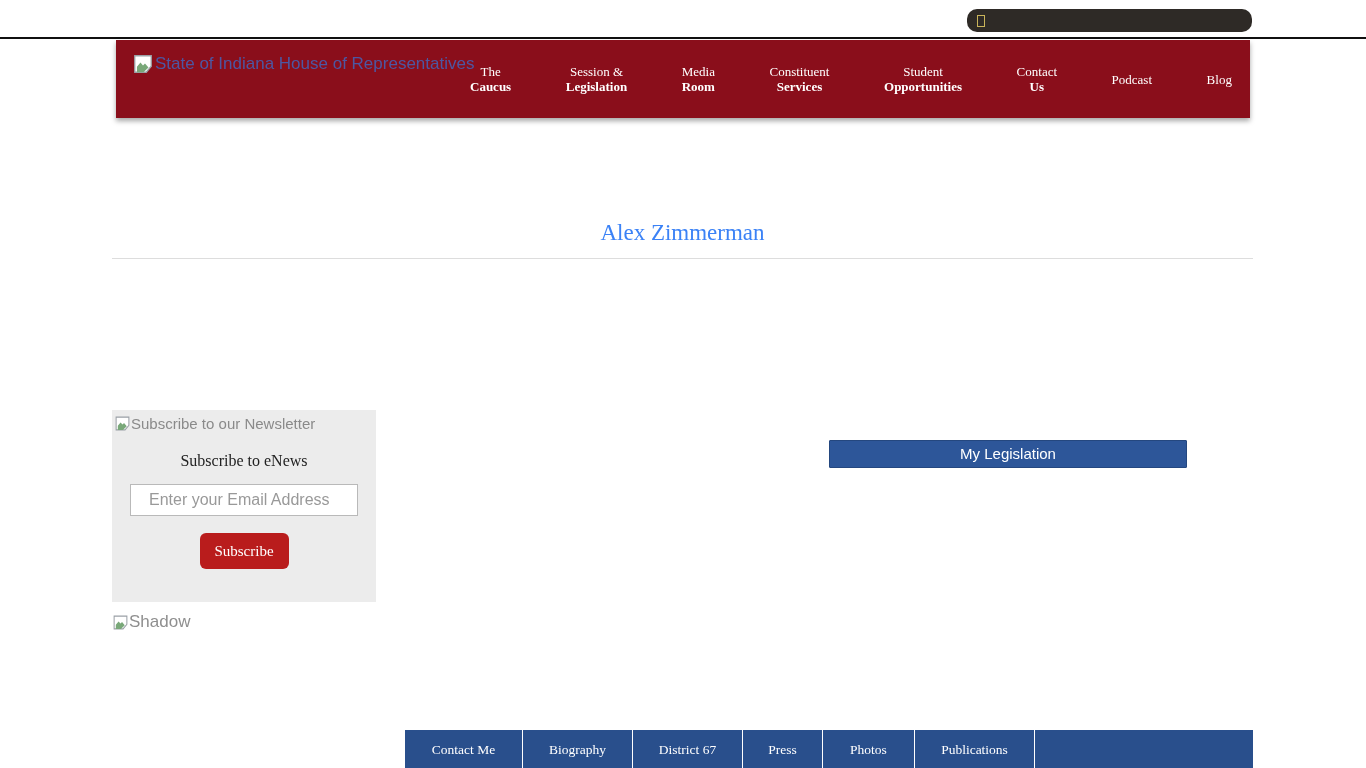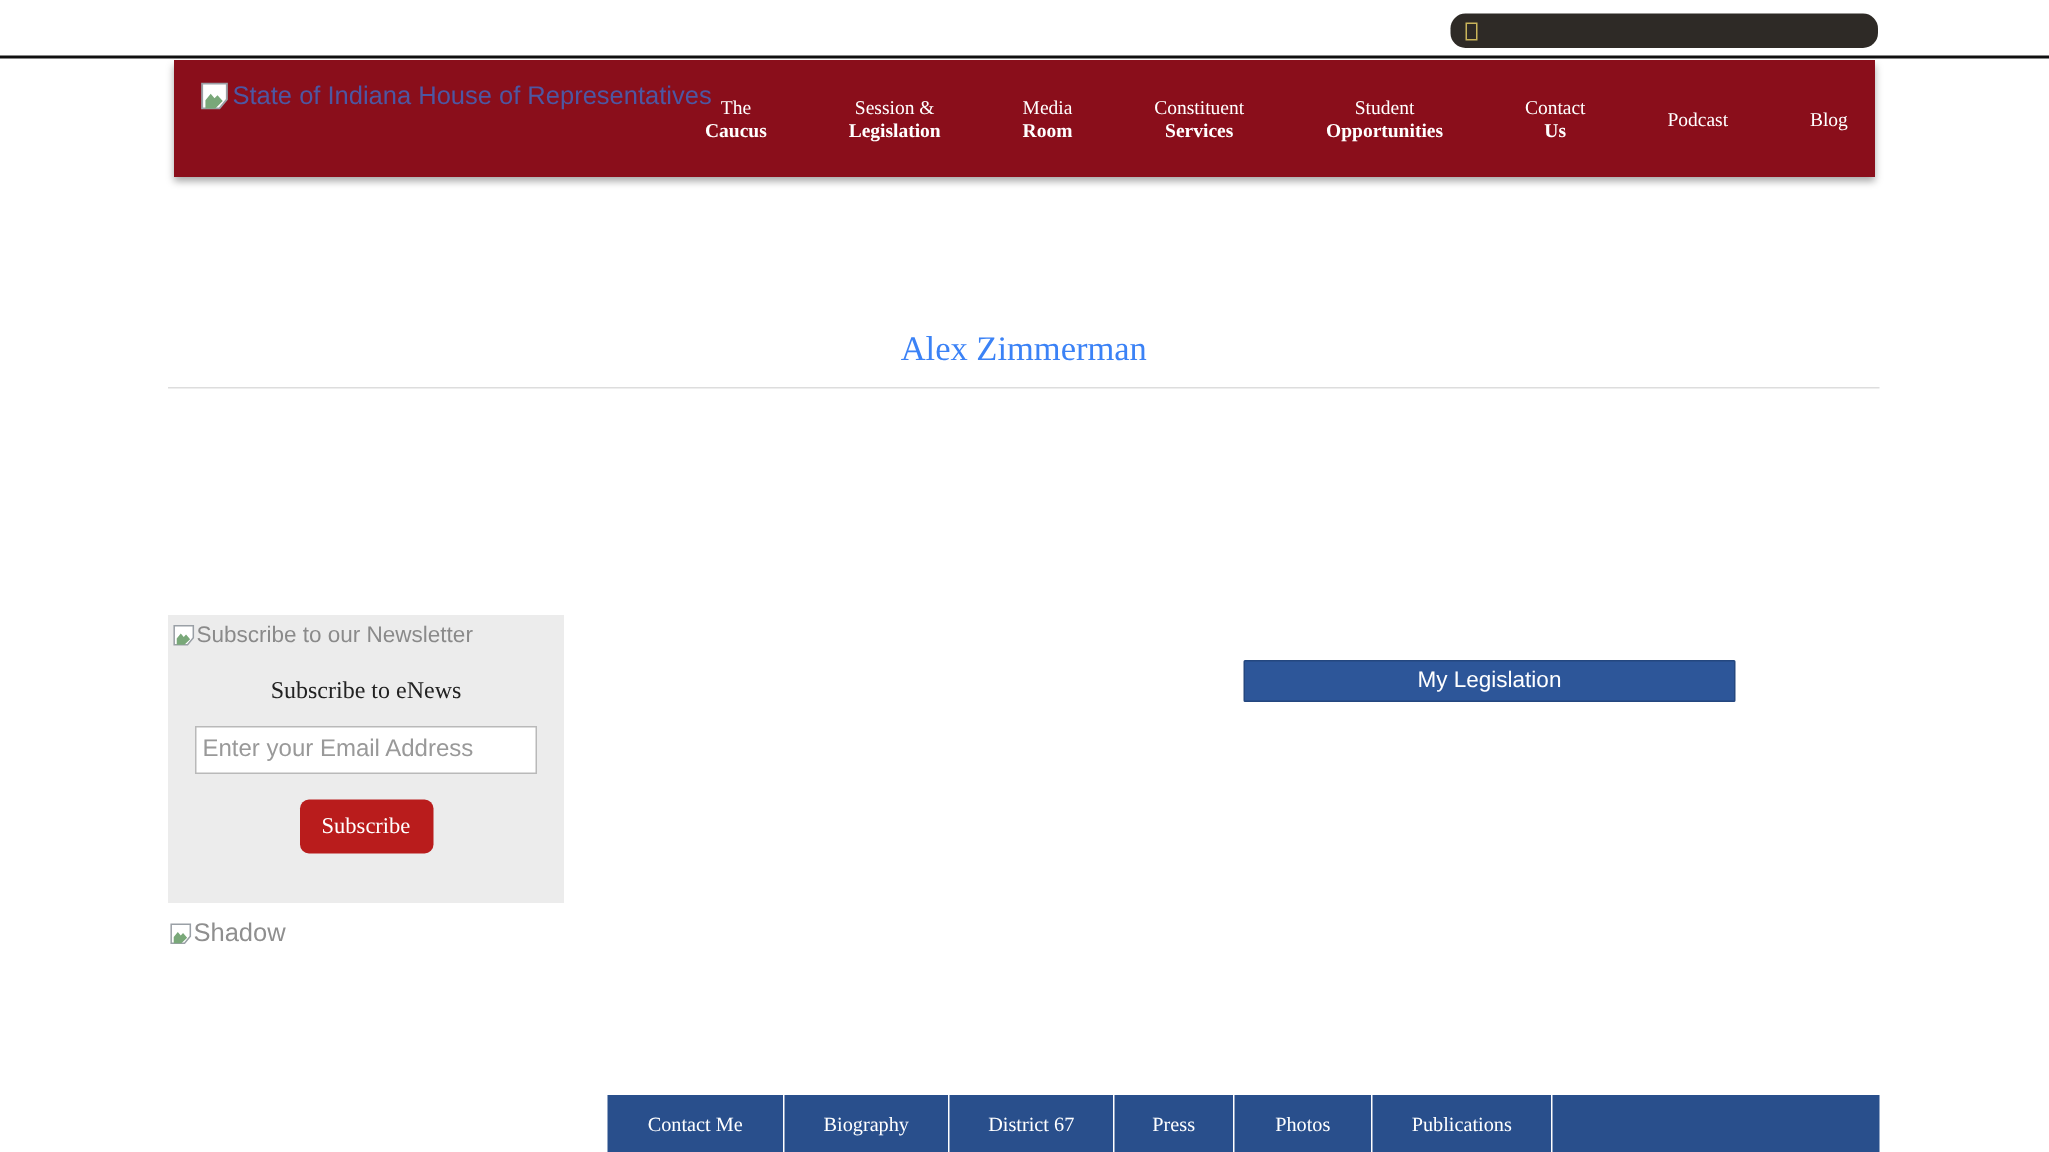--- a/index.html
+++ b/index.html
@@ -44,32 +44,32 @@
     padding: 7px 11px; margin: 1px 0; }
 
   
   .newsletter { position: absolute; top: 410px; left: 112px; width: 264px; height: 192px;
     background: #ececec; }
   .nl-alt { display: flex; align-items: center; padding: 5px 2px 0 2px;
     color: #8a8a8a; font-size: 15px; }
   .nl-head { text-align: center; margin-top: 20px; font-family: "Liberation Serif", serif;
     font-size: 16px; color: #222; }
   .nl-input { display: block; margin: 14px auto 0 auto; width: 228px; height: 32px;
-    border: 1px solid #b9b9b9; background: #fff; font-size: 16px; padding: 0 4px;
+    border: 1px solid #b9b9b9; background: #fff; font-size: 16px; padding: 0 18px;
     color: #444; font-family: "Liberation Sans", sans-serif; }
   .nl-input::placeholder { color: #999; }
   .nl-btn { display: block; margin: 17px auto 0 auto; width: 89px; height: 36px;
     background: #b91c1c; color: #fff; border: none; border-radius: 6px;
     font-family: Liberation Serif, serif; font-size: 15px; cursor: pointer; }
 
   .shadow-broken { position: absolute; top: 612px; left: 112px; display: flex;
     align-items: center; color: #8f8f8f; font-size: 17px; }
 
   
-  .my-legislation { position: absolute; top: 440px; left: 829px; width: 328px;
+  .my-legislation { position: absolute; top: 440px; left: 829px; width: 358px;
     height: 28px; background: #2d5699; border: 1px solid #24477f; border-radius: 1px;
     color: #fff; font-size: 15px; text-align: center; line-height: 26px; cursor: pointer; }
 
   .download-bar { position: absolute; top: 677px; left: 405px; width: 409px; height: 31px;
     background: #f4f4f4; display: flex; align-items: center; }
   .dl-tofu { display: inline-block; width: 9px; height: 13px; border: 1px solid #a03040;
     margin-left: 18px; }
   .dl-link { color: #2f64a8; font-size: 15px; margin-left: 14px; cursor: pointer; }
 
   .tabs { position: absolute; top: 730px; left: 405px; width: 848px; height: 46px;

